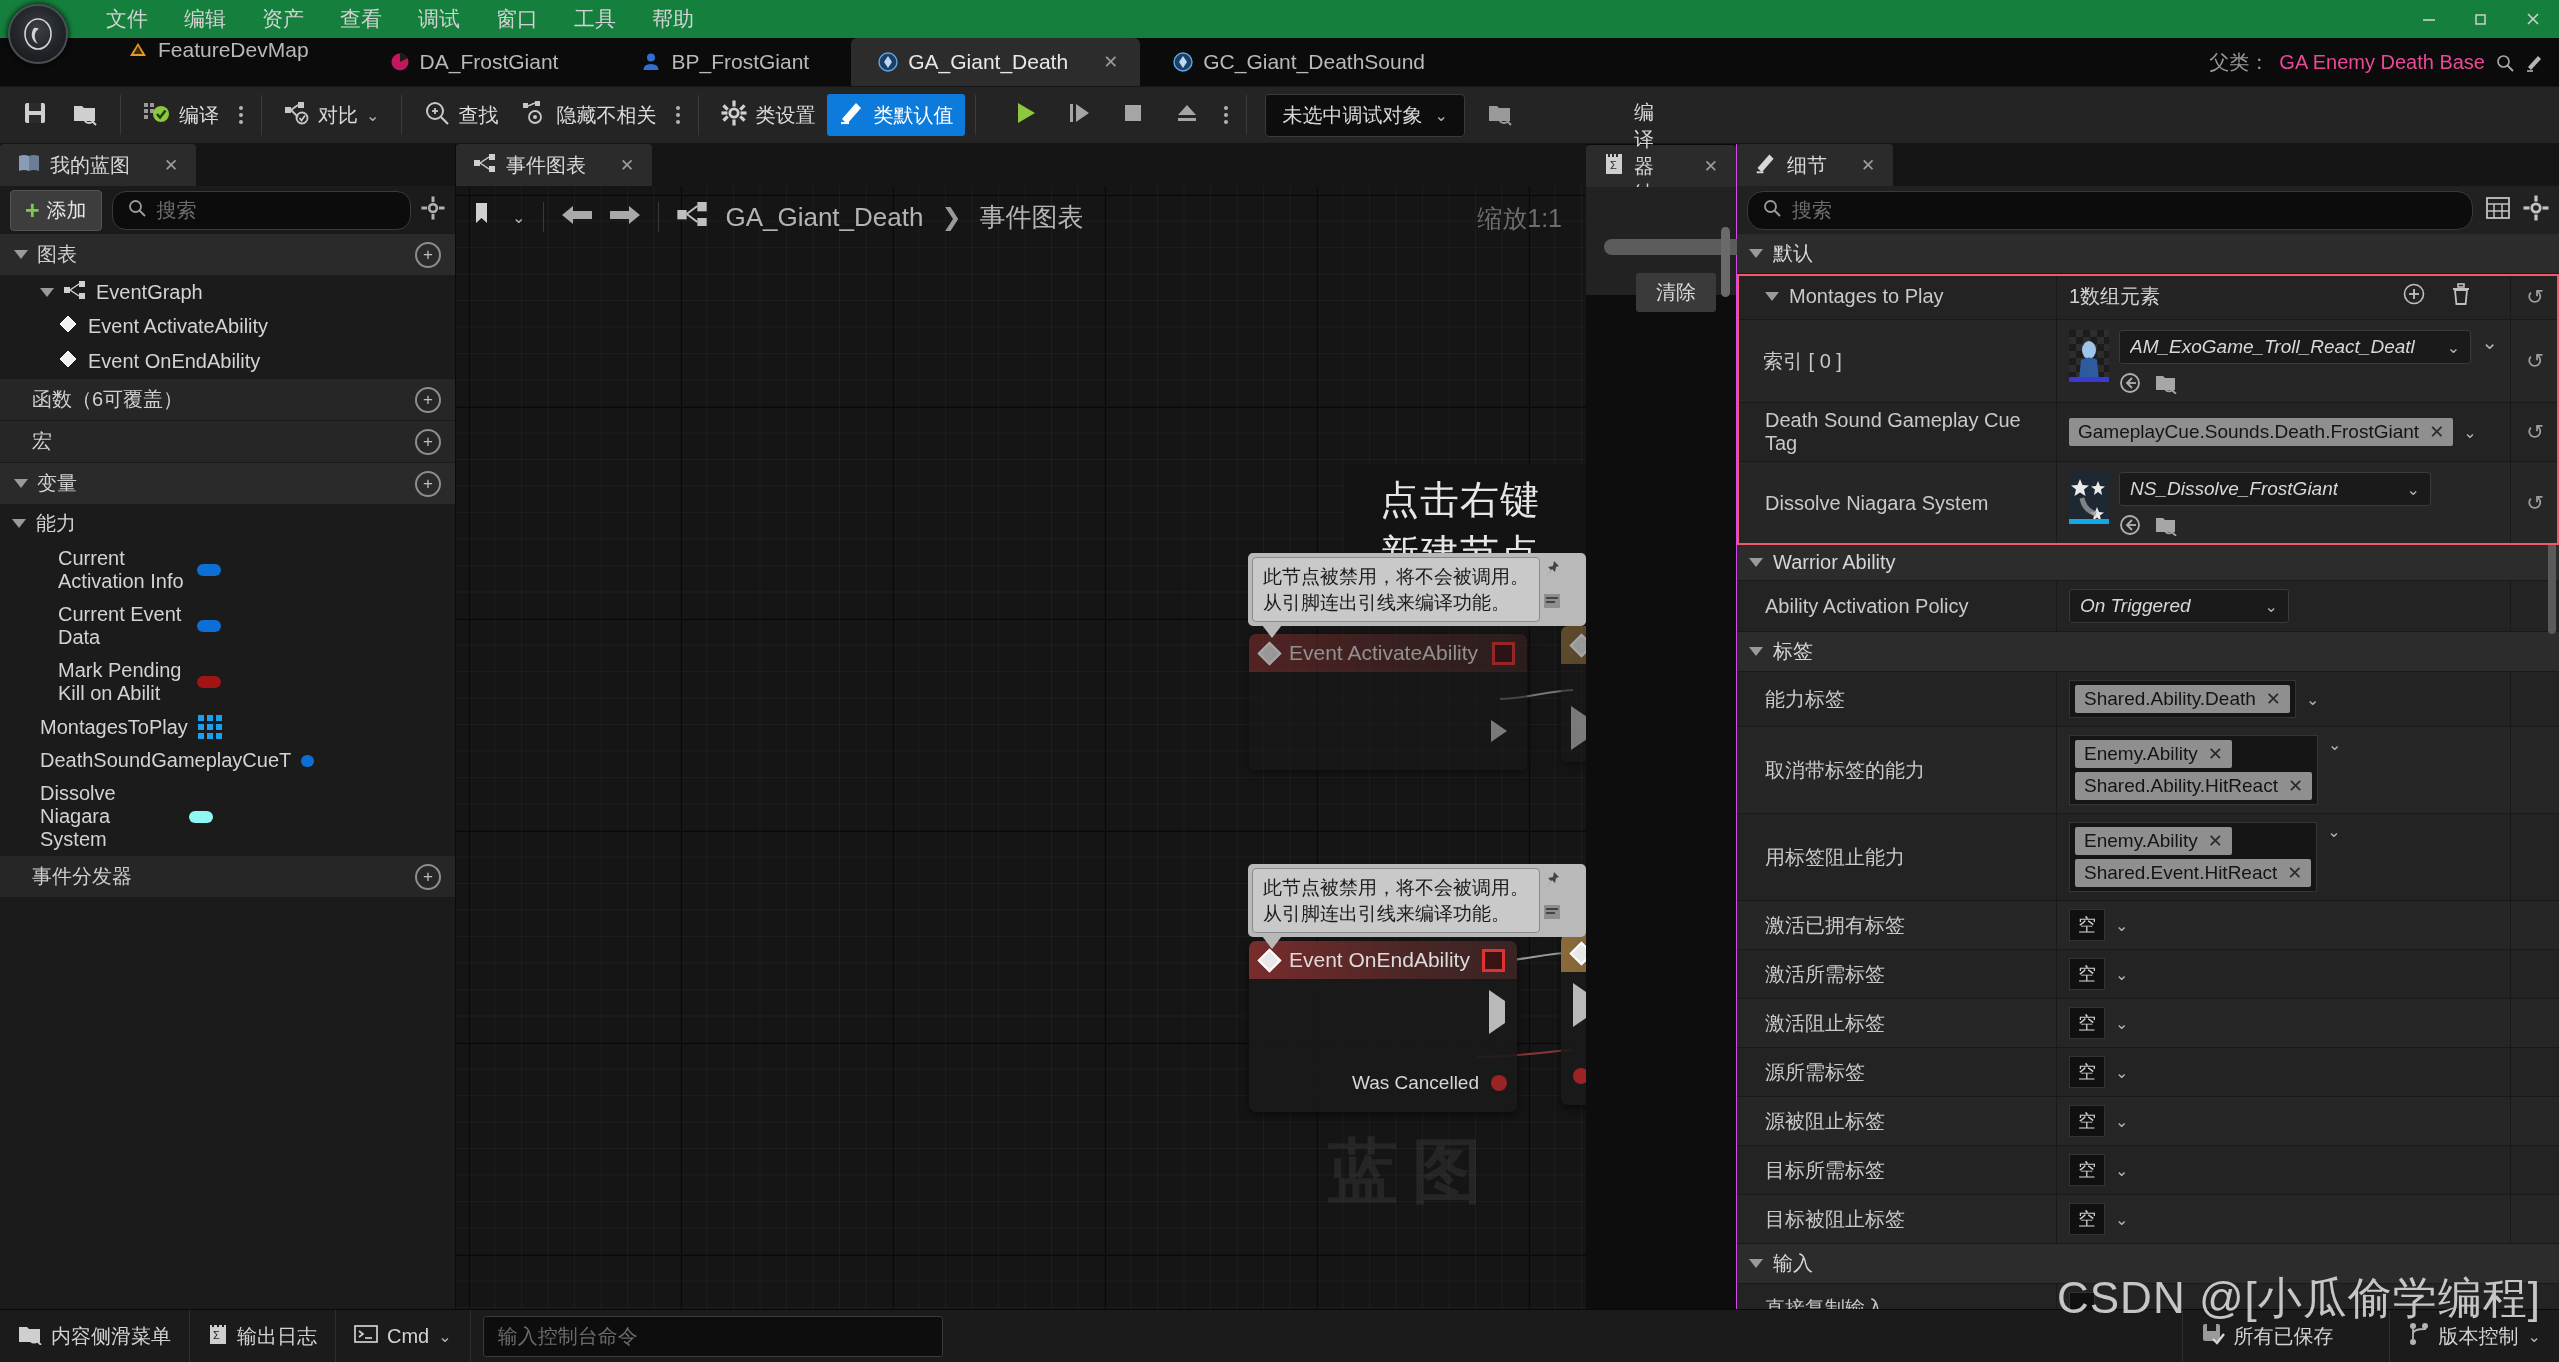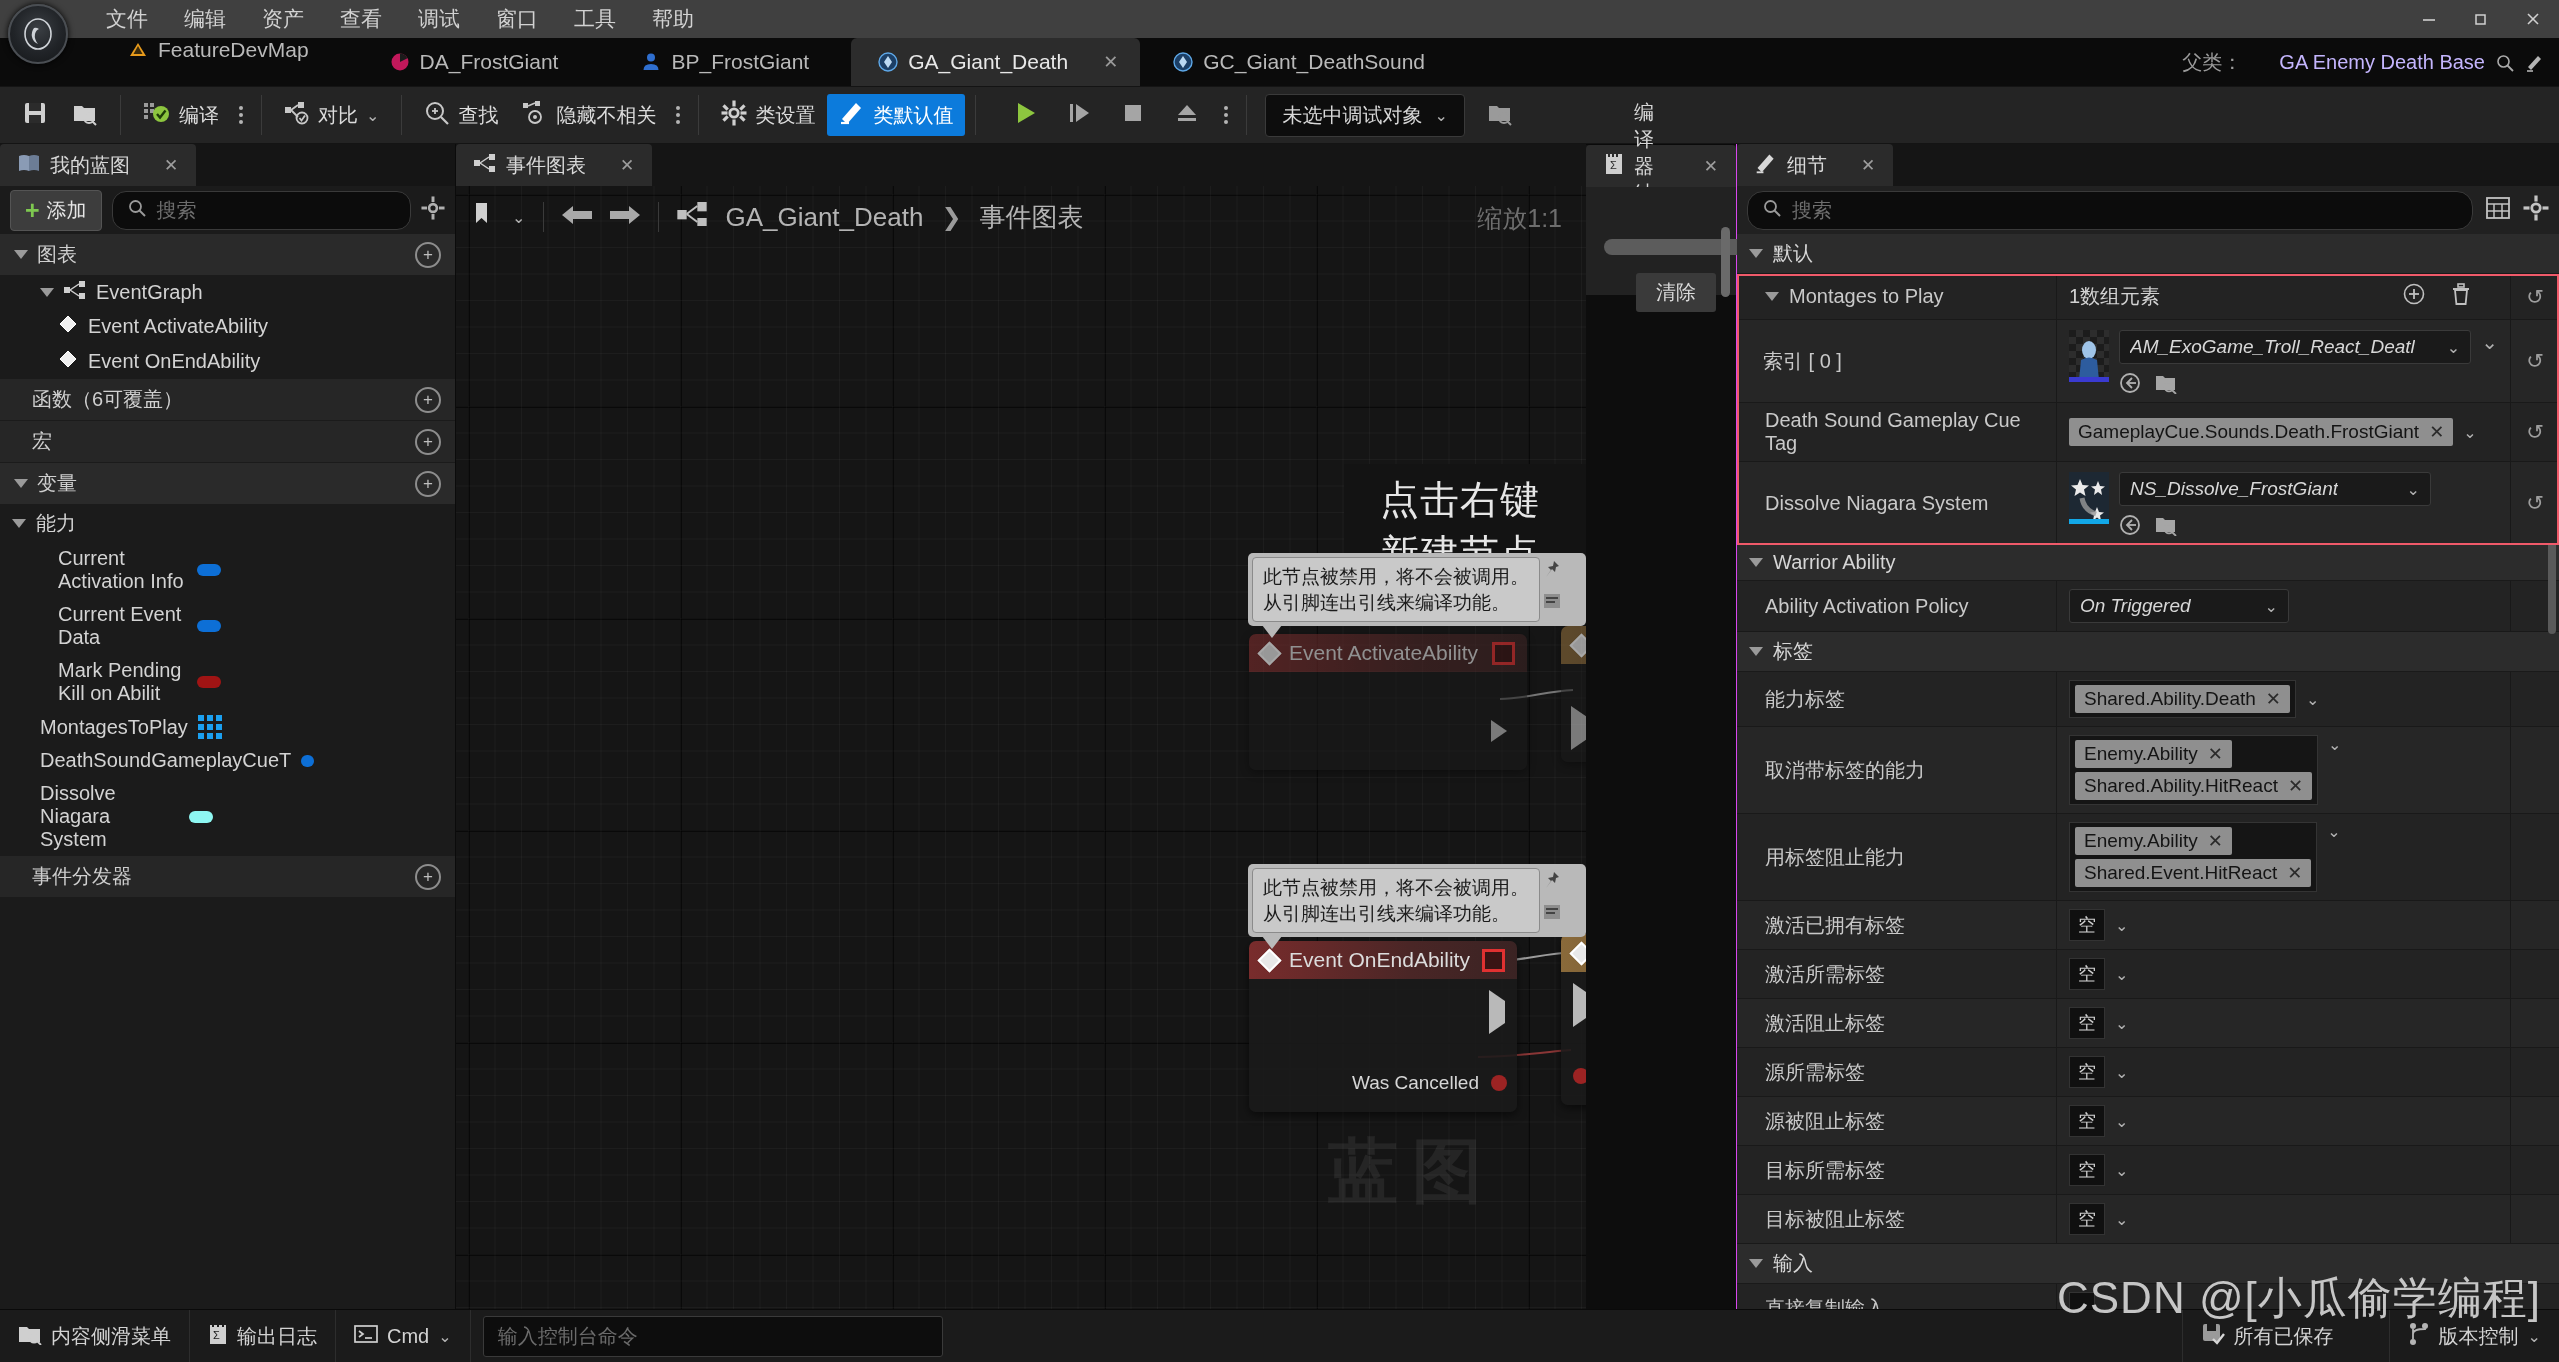--- a/index.html
+++ b/index.html
@@ -12,21 +12,21 @@
     color: #c8c8c8;
     font-size: 20px;
     overflow: hidden;
     position: relative;
     -webkit-font-smoothing: antialiased;
   }
   .app { position:absolute; inset:0; display:flex; flex-direction:column; }
 
   
   .menubar {
-    height: 38px; background:#404040; display:flex; align-items:center;
+    height: 38px; background:#15803d; display:flex; align-items:center;
     position:relative; flex:0 0 38px;
   }
   .ue-logo {
     position:absolute; left:8px; top:4px; width:56px; height:56px;
     border-radius:50%;
     background: radial-gradient(circle at 50% 40%, #3b3f44 0%, #212428 55%, #141618 100%);
     border:2px solid #4a4e53; z-index:40;
     display:flex; align-items:center; justify-content:center;
     font-family:"Liberation Serif", serif; font-size:34px; color:#d7dade;
     box-shadow: 0 0 6px #000;
@@ -54,21 +54,21 @@
   .tab.active {
     background:#2c2c2c; color:#e8e8e8;
     border-top-left-radius:6px; border-top-right-radius:6px;
   }
   .tab .tclose { margin-left:26px; color:#9a9a9a; font-size:18px; }
   .tab-ico { width:22px; height:22px; flex:0 0 22px; }
   .parentclass {
     position:absolute; right:14px; bottom:10px; display:flex; align-items:center;
     gap:10px; font-size:20px; color:#9b9b9b;
   }
-  .parentclass .pc-link { color:#c4b5fd;margin-left:27px; }
+  .parentclass .pc-link { color:#ec4899; }
   .pc-icon { width:20px; height:20px; opacity:.85; }
 
   
   .toolbar {
     height: 56px; background:#242424; border-top:1px solid #141414;
     border-bottom:1px solid #141414; display:flex; align-items:center;
     flex:0 0 56px;
   }
   .tb-group { display:flex; align-items:center; height:56px; padding:0 10px; }
   .tb-sep { width:1px; height:40px; background:#3b3b3b; }

